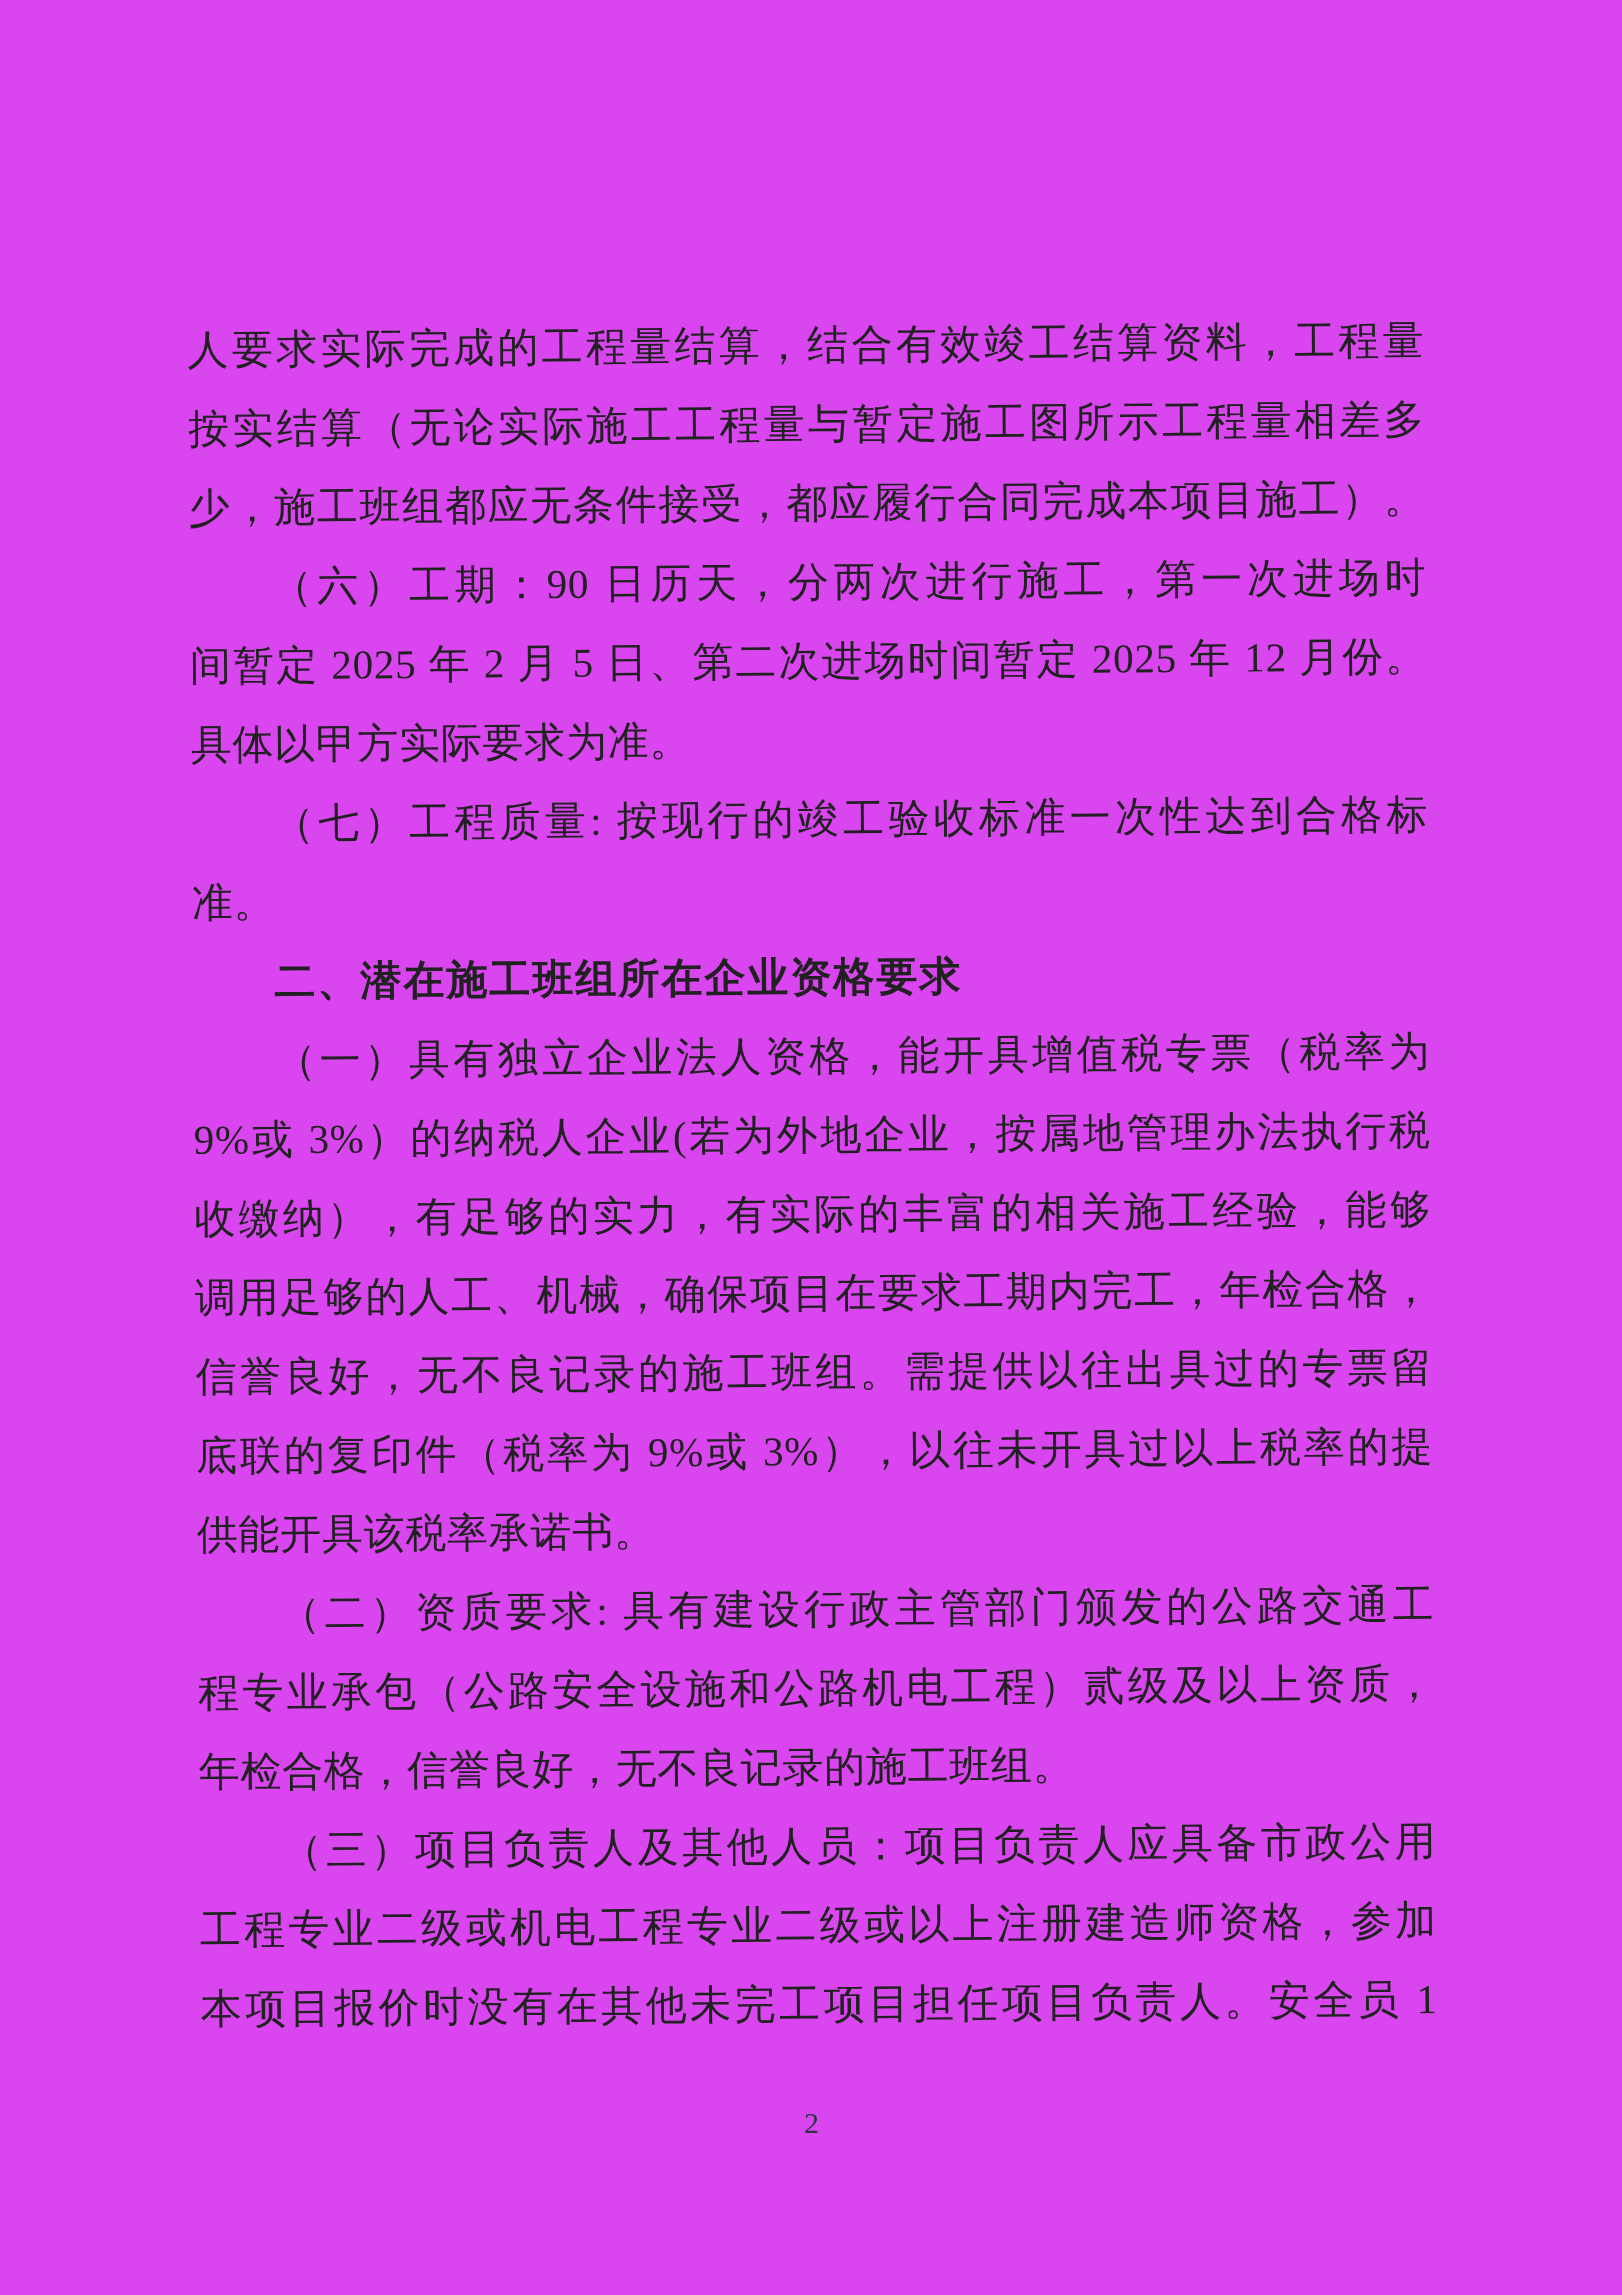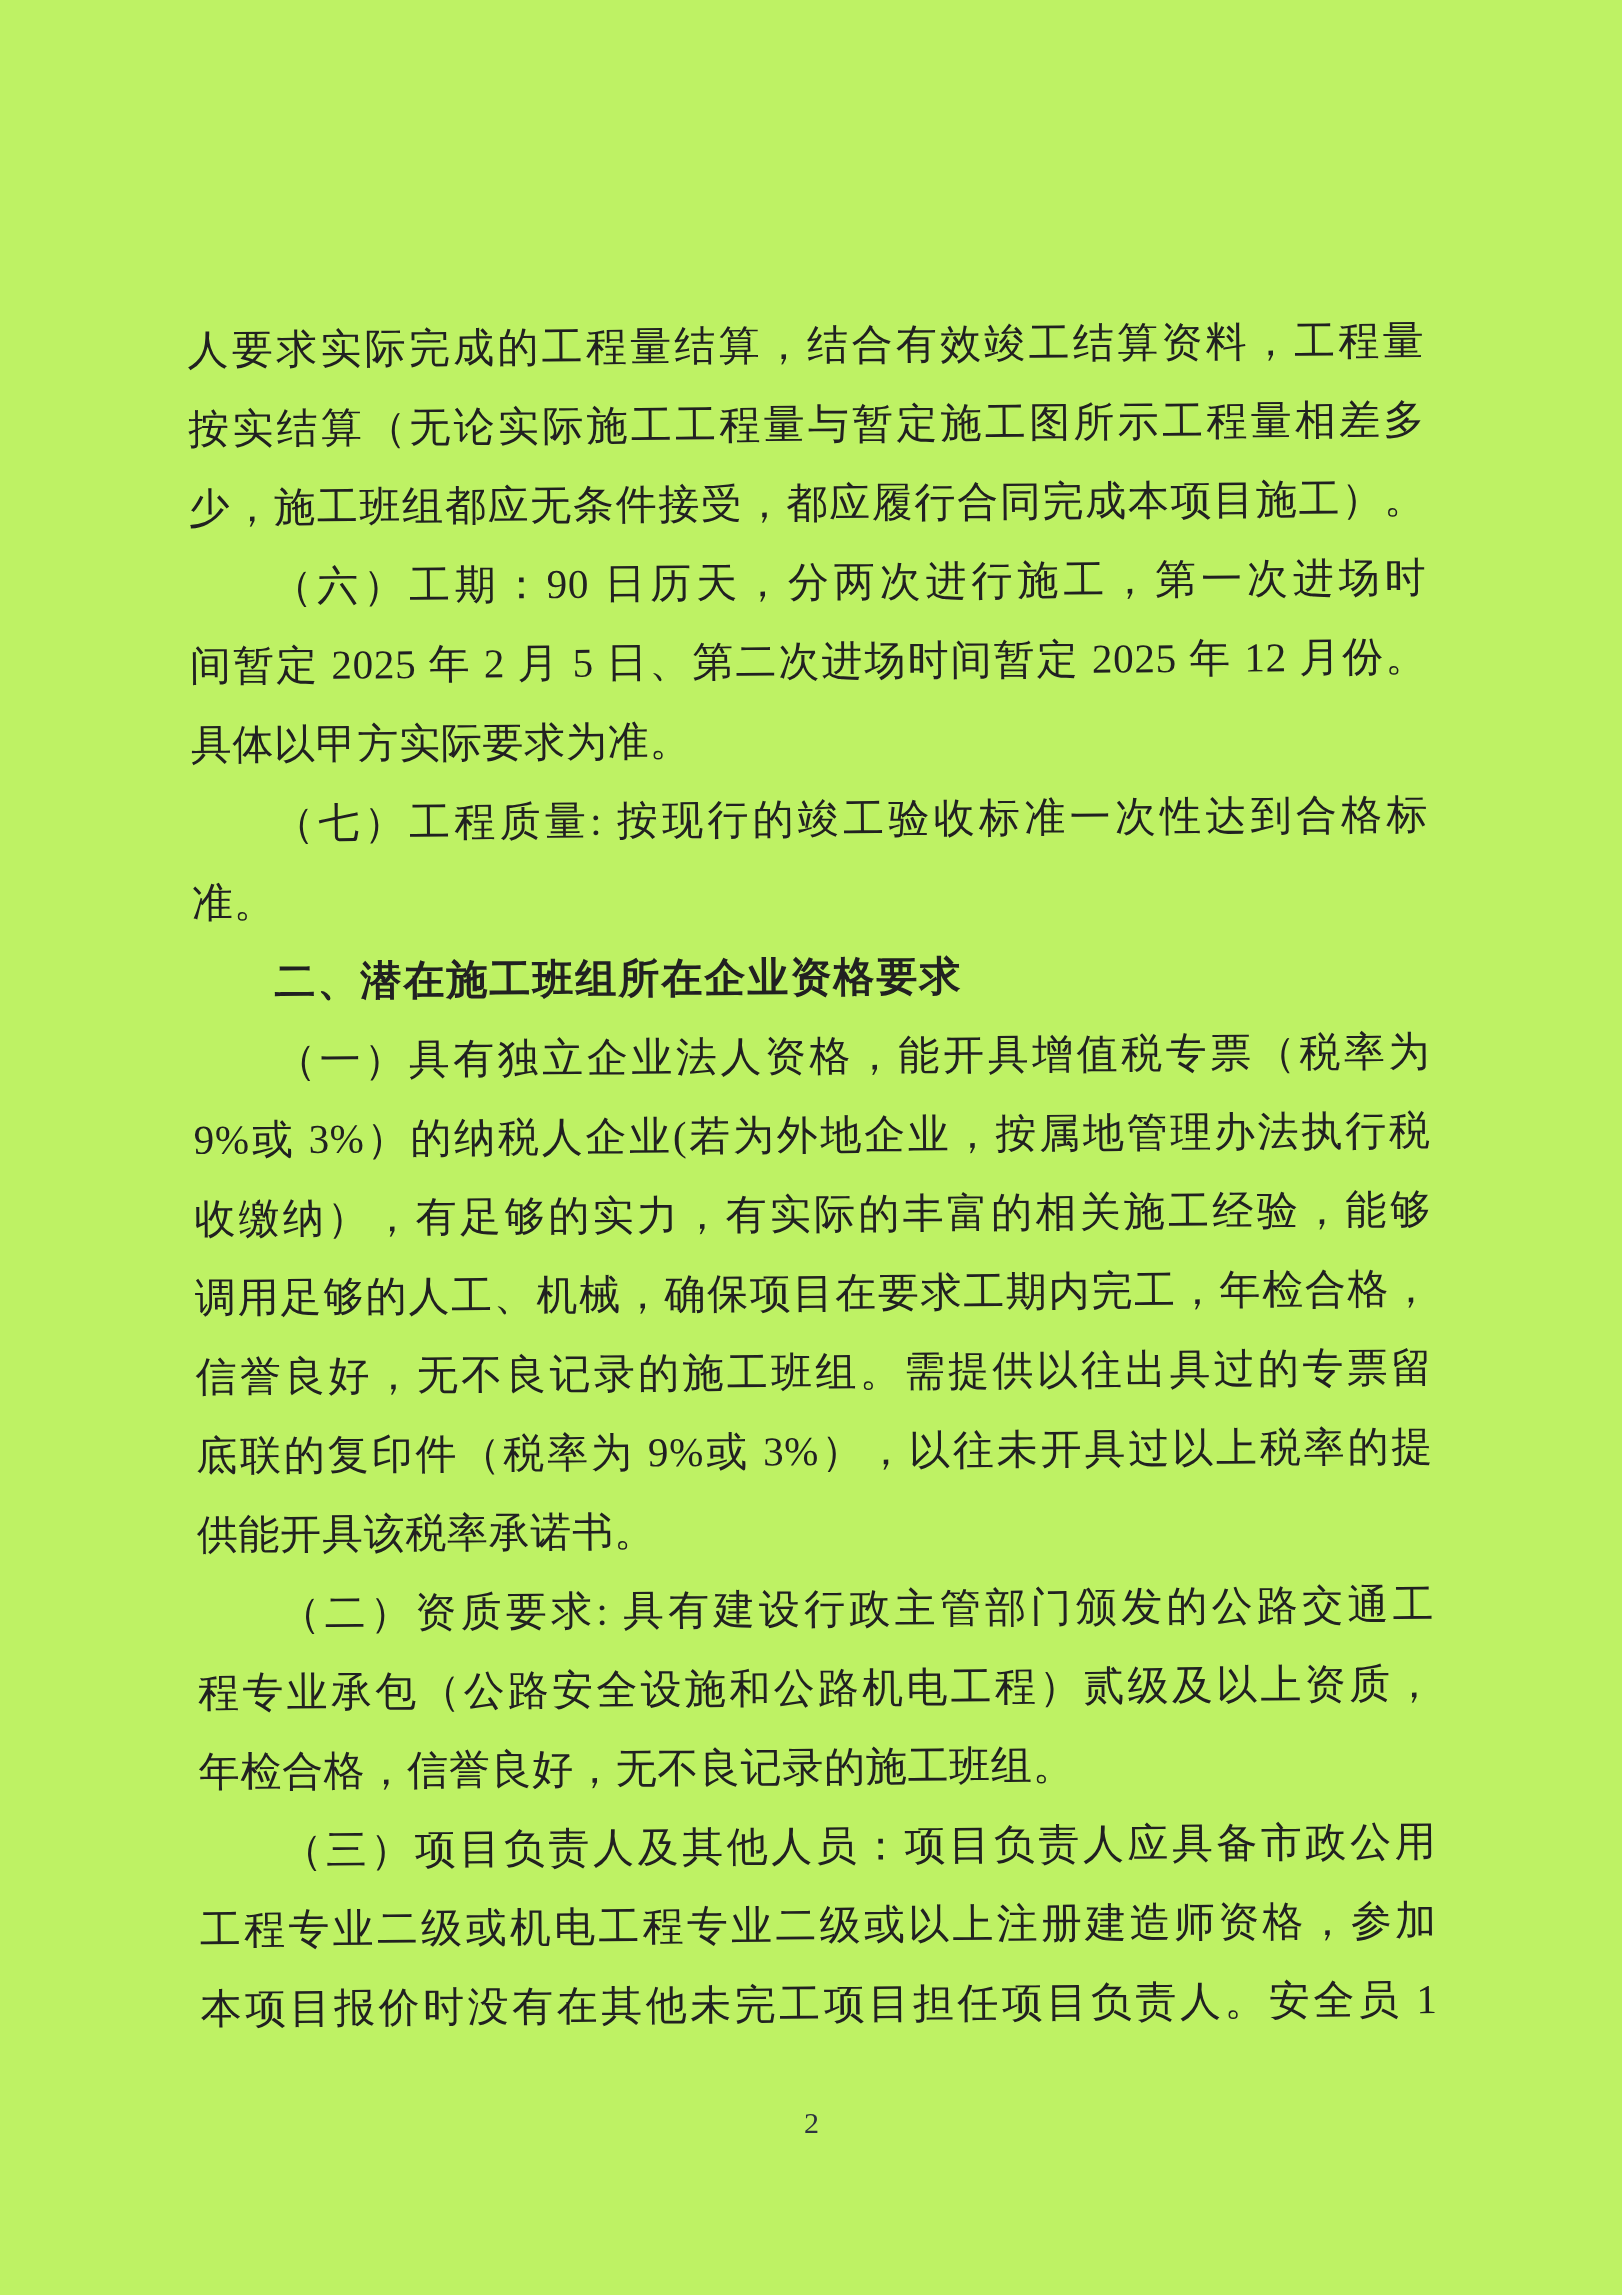--- a/index.html
+++ b/index.html
@@ -13,21 +13,21 @@
     position: relative;
     overflow: hidden;
     font-family: "Liberation Serif", "DejaVu Serif", serif;
     color: #212121;
   }
   .page {
     position: absolute;
     left: 0; top: 0;
     width: 1623px;
     height: 2295px;
-    background: #bef264;
+    background: #d946ef;
   }
   .content {
     position: absolute;
     left: 194px;
     top: 306px;
     width: 1237px;
     transform: rotate(-0.45deg);
     transform-origin: 50% 50%;
   }
   .line {

